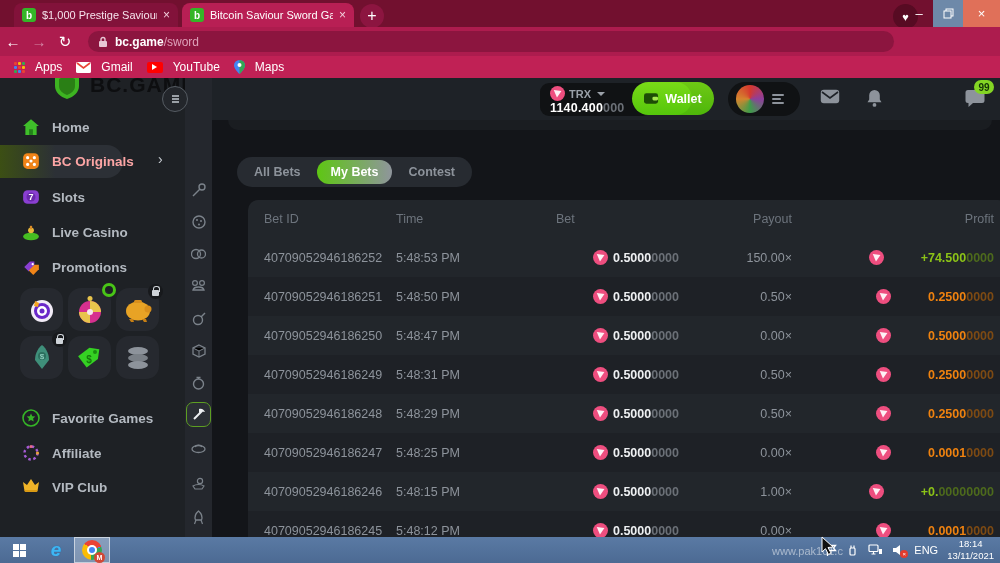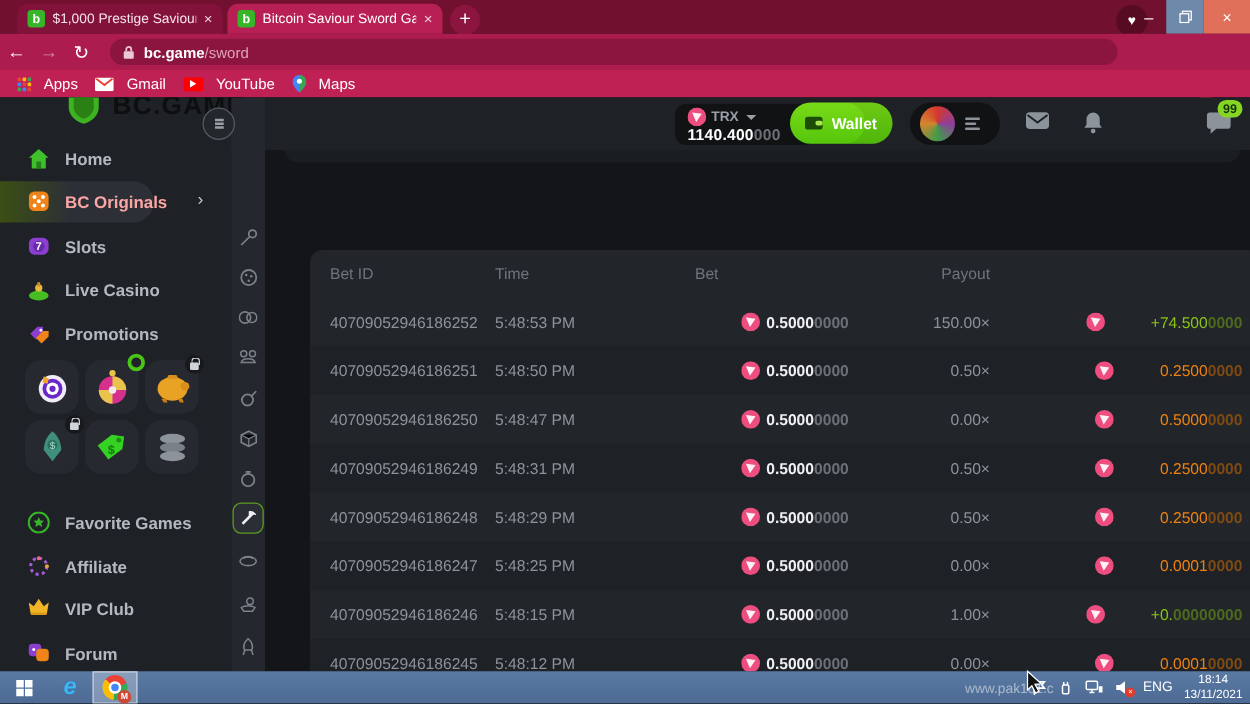--- a/index.html
+++ b/index.html
@@ -92,21 +92,21 @@
   .thead, .trow { display:grid; grid-template-columns:140px 160px 160px 90px 1fr; align-items:center; }
   .thead { height:38px; color:#6d747d; font-size:12.5px; }
   .trow { height:39px; font-size:12.5px; color:#8d939b; }
   .trow:nth-child(even) { background:#1e2126; margin:0 -8px; padding:0 8px; grid-template-columns:140px 160px 160px 90px 1fr; }
   .td.c, .th.c { text-align:left; }
   .td.r, .th.r { text-align:right; padding-right:14px; }
   .cell-flex { display:flex; align-items:center; justify-content:center; gap:5px; }
   .cell-flex.right { justify-content:flex-end; padding-right:0; }
   .num b { color:#eef0f2; font-weight:bold; }
   .num i { font-style:normal; color:#6b7077; font-weight:bold; }
-  .profit-cell .num b { font-weight:normal;margin-left:32px; }
+  .profit-cell .num b { font-weight:bold;margin-left:32px; }
   .profit-cell.win .num b { color:#8cc317; }
   .profit-cell.win .num i { color:#4d6a1c; }
   .profit-cell.loss .num b { color:#ef820f; }
   .profit-cell.loss .num i { color:#7d4a13; }
   .coin16 { width:15px; height:15px; flex:0 0 auto; display:flex; }
 
   
   .taskbar { position:absolute; left:0; top:537px; width:1000px; height:26px; background:linear-gradient(180deg,#5a7aa4,#4c6a93); display:flex; align-items:center; z-index:50; }
   .tb-start { width:38px; height:26px; display:flex; align-items:center; justify-content:center; }
   .winlogo { display:grid; grid-template-columns:6px 6px; grid-gap:1px; }
@@ -401,30 +401,20 @@
       </div>
       <div class="menu-item" style="top:395px">
         <span class="mi">
             <svg width="18" height="15" viewBox="0 0 18 15">
               <path d="M1 4l4 3 4-6 4 6 4-3-1.5 9h-13z" fill="#f0b428"></path>
               <rect x="2.5" y="12" width="13" height="2" rx="1" fill="#d99a14"></rect>
             </svg>
           </span>
         <span>VIP Club</span>
       </div>
-      <div class="menu-item" style="top:431px">
-        <span class="mi">
-            <svg width="18" height="16" viewBox="0 0 18 16">
-              <rect x="1" y="1" width="10" height="10" rx="3" fill="#8a3fd1"></rect>
-              <rect x="7" y="5" width="10" height="10" rx="3" fill="#f08418"></rect>
-              <circle cx="5" cy="5.5" r="1.2" fill="#fff"></circle>
-            </svg>
-          </span>
-        <span>Forum</span>
-      </div>
     </div>
 
     <div class="rail">
       <span class="rail-ic" style="top:104px">
           <svg width="14" height="14" viewBox="0 0 14 14">
             <circle cx="10" cy="4" r="3" fill="none" stroke="#7b828a" stroke-width="1.4"></circle>
             <path d="M8 6L1 13" stroke="#7b828a" stroke-width="1.4"></path>
           </svg>
         </span>
       <span class="rail-ic" style="top:136px">
@@ -493,27 +483,33 @@
     </div>
 
     <div class="hamburger-circle">
       <span class="bars">
           <span></span>
           <span></span>
           <span></span>
         </span>
     </div>
 
+    <div class="bet-tabs">
+      <div class="bet-tab">All Bets</div>
+      <div class="bet-tab sel">My Bets</div>
+      <div class="bet-tab">Contest</div>
+    </div>
 
     <div class="table-panel">
       <div class="thead">
         <div class="th" style="padding-left:8px">Bet ID</div>
         <div class="th c">Time</div>
         <div class="th c">Bet</div>
         <div class="th r">Payout</div>
+        <div class="th r" style="padding-right:6px">Profit</div>
       </div>
       <div class="tbody">
 
           <div class="trow">
             <div class="td" style="padding-left:8px">40709052946186252</div>
             <div class="td c">5:48:53 PM</div>
             <div class="td cell-flex">
               <svg class="coin16" viewBox="0 0 16 16">
                 <circle cx="8" cy="8" r="8" fill="#ee4e7f"></circle>
                 <path d="M4 4.2l8.2 1.1-4.8 7z" fill="#fff" opacity=".92"></path>

